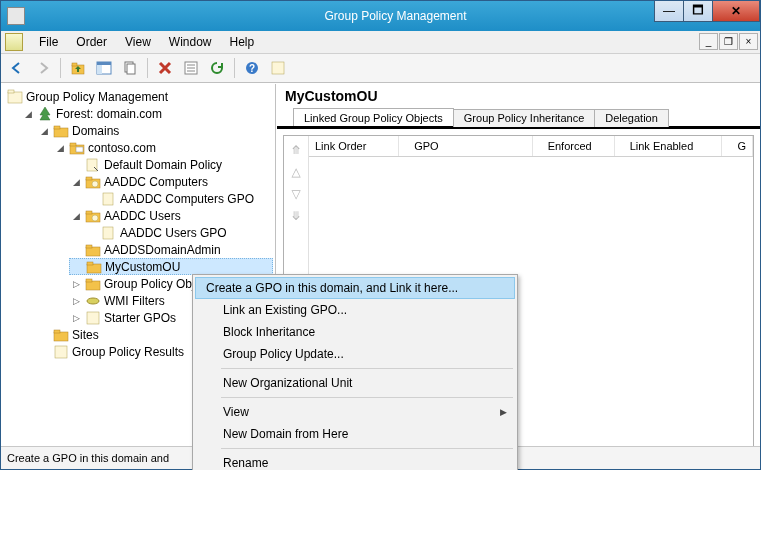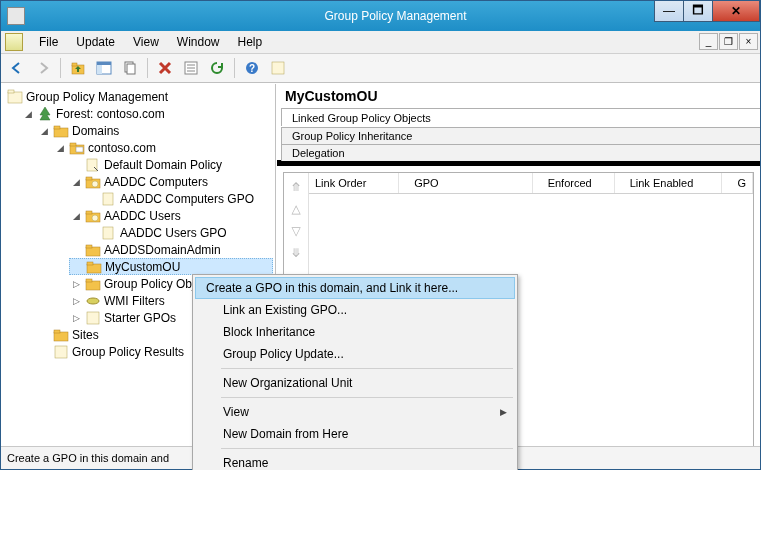--- a/index.html
+++ b/index.html
@@ -28,21 +28,21 @@
   .client{flex:1;display:flex;overflow:hidden;border-top:1px solid #fff;}
   .tree{width:270px;border-right:1px solid #c0c0c0;overflow:auto;padding:4px 2px;background:#fff;}
   .tree ul{list-style:none;margin:0;padding:0 0 0 16px;}
   .tree>ul{padding-left:2px;}
   .node{display:flex;align-items:center;height:17px;padding:0 2px;white-space:nowrap;gap:3px;}
   .node.sel{background:#cde8ff;border:1px dotted #7ab4e0;height:15px;}
   .exp{width:11px;height:11px;display:inline-flex;align-items:center;justify-content:center;color:#5a5a5a;font-size:9px;cursor:default;}
   .ic{width:16px;height:16px;display:inline-flex;align-items:center;justify-content:center;}
   .right{flex:1;display:flex;flex-direction:column;border-left:1px solid #fff;overflow:hidden;}
   .detail-hdr{font-weight:bold;font-size:14px;padding:4px 8px;}
-  .tabs{display:flex;border-bottom:6px solid #000000;padding-left:4px;flex-direction:column;}
+  .tabs{display:flex;border-bottom:3px solid #000000;padding-left:16px;}
   .tab{border:1px solid #b0b0b0;border-bottom:none;padding:2px 10px;background:#f2f2f2;font-size:11px;margin-right:-1px;position:relative;top:1px;}
   .tab.active{background:#fff;top:0;padding-top:3px;}
   .tabbody{flex:1;padding:6px;position:relative;}
   .list-frame{border:1px solid #b0b0b0;height:340px;display:flex;}
   .arrowcol{width:24px;border-right:1px solid #e0e0e0;display:flex;flex-direction:column;align-items:center;padding-top:8px;gap:10px;color:#b8b8b8;}
   .arrowcol span{font-size:12px;line-height:1;}
   .listarea{flex:1;overflow:auto;position:relative;}
   .colhdrs{display:flex;height:20px;border-bottom:1px solid #d0d0d0;background:#fff;font-size:11px;gap:9px;}
   .colhdr{border-right:1px solid #e4e4e4;padding:2px 6px;display:flex;align-items:center;}
   .hscroll{position:absolute;bottom:1px;left:31px;right:1px;height:16px;background:#f0f0f0;border-top:1px solid #d8d8d8;display:flex;}
@@ -72,21 +72,21 @@
     <div class="win-btns">
       <div class="win-btn win-min">—</div>
       <div class="win-btn win-max">🗖</div>
       <div class="win-btn win-close">✕</div>
     </div>
   </div>
 
   <div class="menubar">
     <div class="mmc-icon"></div>
     <div class="menu-item">File</div>
-    <div class="menu-item">Update</div>
+    <div class="menu-item">Order</div>
     <div class="menu-item">View</div>
     <div class="menu-item">Window</div>
     <div class="menu-item">Help</div>
     <div class="mdi-btns">
       <div class="mdi-btn">_</div>
       <div class="mdi-btn">❐</div>
       <div class="mdi-btn">×</div>
     </div>
   </div>
 
@@ -172,21 +172,21 @@
           </div>
           <ul>
             <li>
               <div class="node">
                 <span class="exp">◢</span>
                 <span class="ic">
                     <svg width="16" height="16">
                       <path d="M8 1 L3 9 h3 l-3 5 h10 l-3-5 h3 z" fill="#4a9a4a" stroke="#2d6b2d" stroke-width=".5"></path>
                     </svg>
                   </span>
-                <span>Forest: contoso.com</span>
+                <span>Forest: domain.com</span>
               </div>
               <ul>
                 <li>
                   <div class="node">
                     <span class="exp">◢</span>
                     <span class="ic">
                         <svg width="16" height="16">
                           <rect x="1" y="5" width="14" height="9" class="folder"></rect>
                           <rect x="1" y="3" width="6" height="3" class="folder"></rect>
                         </svg>

